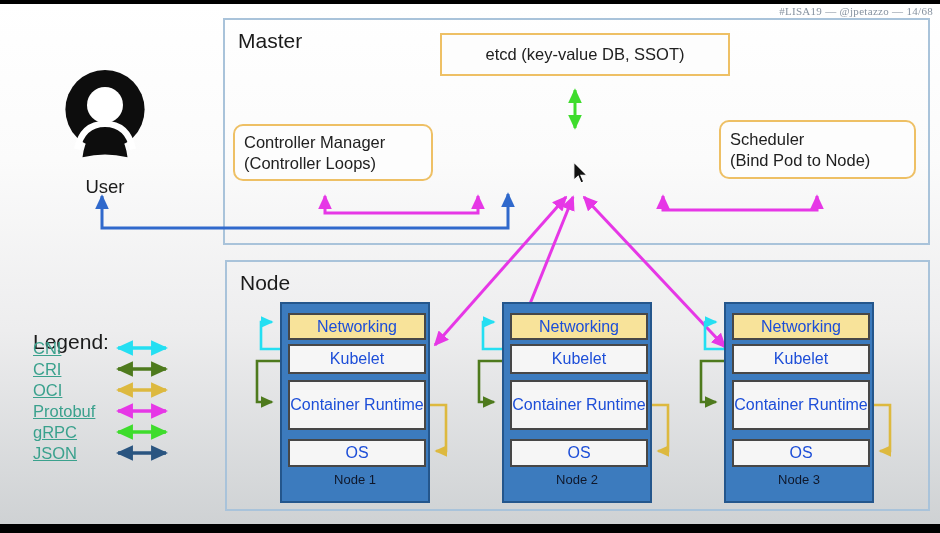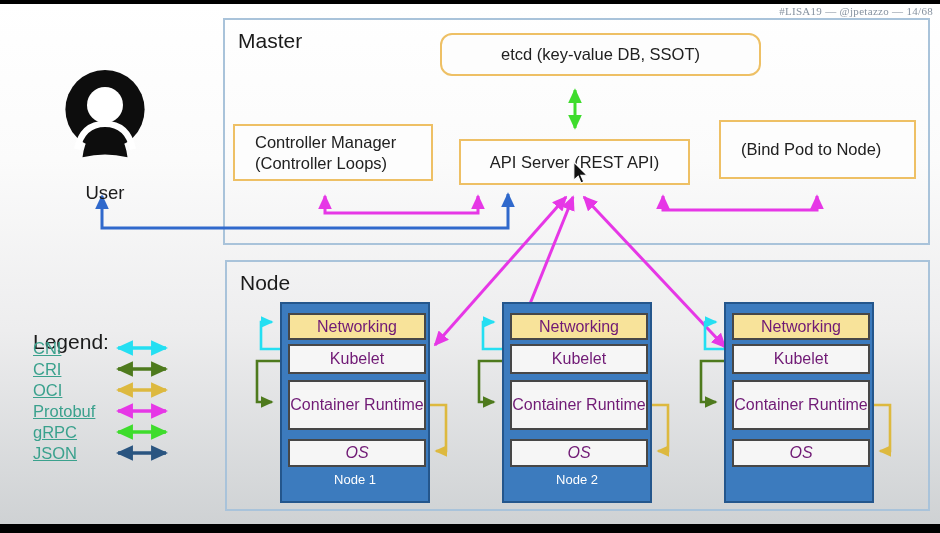--- a/index.html
+++ b/index.html
@@ -18,41 +18,41 @@
                font-size:11px; color:rgba(112,126,142,0.85); letter-spacing:.3px; }
 
   .group { position:absolute; border:2px solid #a9c3da; }
   .group-master { left:223px; top:18px; width:707px; height:227px;padding-left:23px; }
   .group-nodes  { left:225px; top:260px; width:705px; height:251px; }
   .group-title { position:absolute; left:13px; top:9px; font-size:21px; color:#1b1b1b; }
 
   .obox { position:absolute; border:2px solid #eec065; background:#fdfdfd; color:#212121;
           font-size:16.5px; display:flex; flex-direction:column; justify-content:center; }
   .obox.center { align-items:center; }
-  .obox.padleft { padding-left:20px; }
-  .obox-etcd  { left:440px; top:33px;  width:321px; height:43px;border-radius:12px; }
+  .obox.padleft { padding-left:9px;border-radius:10px; }
+  .obox-etcd  { left:440px; top:33px;  width:290px; height:43px; }
   .obox-cm    { left:233px; top:124px; width:200px; height:57px; line-height:21px; }
   .obox-api   { left:459px; top:139px; width:231px; height:46px; }
   .obox-sched { left:719px; top:120px; width:197px; height:59px; line-height:21px; }
 
   .user-figure { position:absolute; left:58px; top:68px; width:94px; text-align:center; }
-  .user-label { margin-top:18px; font-size:18.5px; color:#1b1b1b; }
+  .user-label { margin-top:12px; font-size:18.5px; color:#1b1b1b; }
 
   .node { position:absolute; top:302px; width:150px; height:201px;
           background:#3c7bbe; border:2px solid #24568c; }
   .layer { position:absolute; left:6px; width:138px; border:2px solid #474747;
-           background:#f6f6f6; color:#701a75; font-size:16px; display:flex;
+           background:#f6f6f6; color:#1d4ed8; font-size:16px; display:flex;
            align-items:center; justify-content:center; text-align:center; line-height:18px; }
   .layer.net { background:#f8e39a; }
   .l-net { top:9px;  height:27px; }
   .l-kub { top:40px; height:30px; }
   .l-cr  { top:76px; height:50px; }
-  .l-os  { top:135px; height:28px;font-style:italic; }
+  .l-os  { top:135px; height:28px; }
   .node-name { position:absolute; left:0; top:168px; width:146px; text-align:center;
-               font-size:13px; color:#ffffff; }
+               font-size:13px; color:#0f172a; }
   .node-1 { left:280px; } .node-2 { left:502px; } .node-3 { left:724px; }
 
   .legend-title { position:absolute; left:33px; top:330px; font-size:21px; color:#1b1b1b; }
   .lg-label { position:absolute; left:33px; font-size:16.5px; color:#3aa18d;
               text-decoration:underline; }
 
   .cursor { position:absolute; left:572px; top:162px; }
 </style>
 </head>
 <body>
@@ -125,24 +125,22 @@
       <path d="M118,453 H166" stroke="#2a5580" stroke-width="3.4" fill="none" marker-start="url(#m-json)" marker-end="url(#m-json)"></path>
     </svg>
 
     <div class="obox center obox-etcd">
       <span>etcd (key-value DB, SSOT)</span>
     </div>
     <div class="obox padleft obox-cm">
       <span>Controller Manager</span>
       <span>(Controller Loops)</span>
     </div>
-    <div class="obox center obox-api">
-      <span>API Server (REST API)</span>
-    </div>
     <div class="obox padleft obox-sched">
+      <span>Scheduler</span>
       <span>(Bind Pod to Node)</span>
     </div>
 
     <div class="user-figure">
       <svg width="90" height="92" viewBox="0 0 100 102">
         <circle cx="50" cy="46" r="44" fill="#0d0d0d"></circle>
         <circle cx="50" cy="41" r="20" fill="#ffffff"></circle>
         <path d="M19,90 Q25,62 50,62 Q75,62 81,90" stroke="#ffffff" stroke-width="7" fill="none"></path>
         <path d="M25,99 Q29,68 50,68 Q71,68 75,99 Q62,96 50,96 Q38,96 25,99 Z" fill="#0d0d0d"></path>
       </svg>
@@ -161,20 +159,21 @@
       <div class="layer l-kub">Kubelet</div>
       <div class="layer l-cr">Container Runtime</div>
       <div class="layer l-os">OS</div>
       <div class="node-name">Node 2</div>
     </div>
     <div class="node node-3">
       <div class="layer net l-net">Networking</div>
       <div class="layer l-kub">Kubelet</div>
       <div class="layer l-cr">Container Runtime</div>
       <div class="layer l-os">OS</div>
+      <div class="node-name">Node 3</div>
     </div>
 
     <div class="legend-title">Legend:</div>
     <div class="lg-label" style="top:339px">CNI</div>
     <div class="lg-label" style="top:360px">CRI</div>
     <div class="lg-label" style="top:381px">OCI</div>
     <div class="lg-label" style="top:402px">Protobuf</div>
     <div class="lg-label" style="top:423px">gRPC</div>
     <div class="lg-label" style="top:444px">JSON</div>
 

